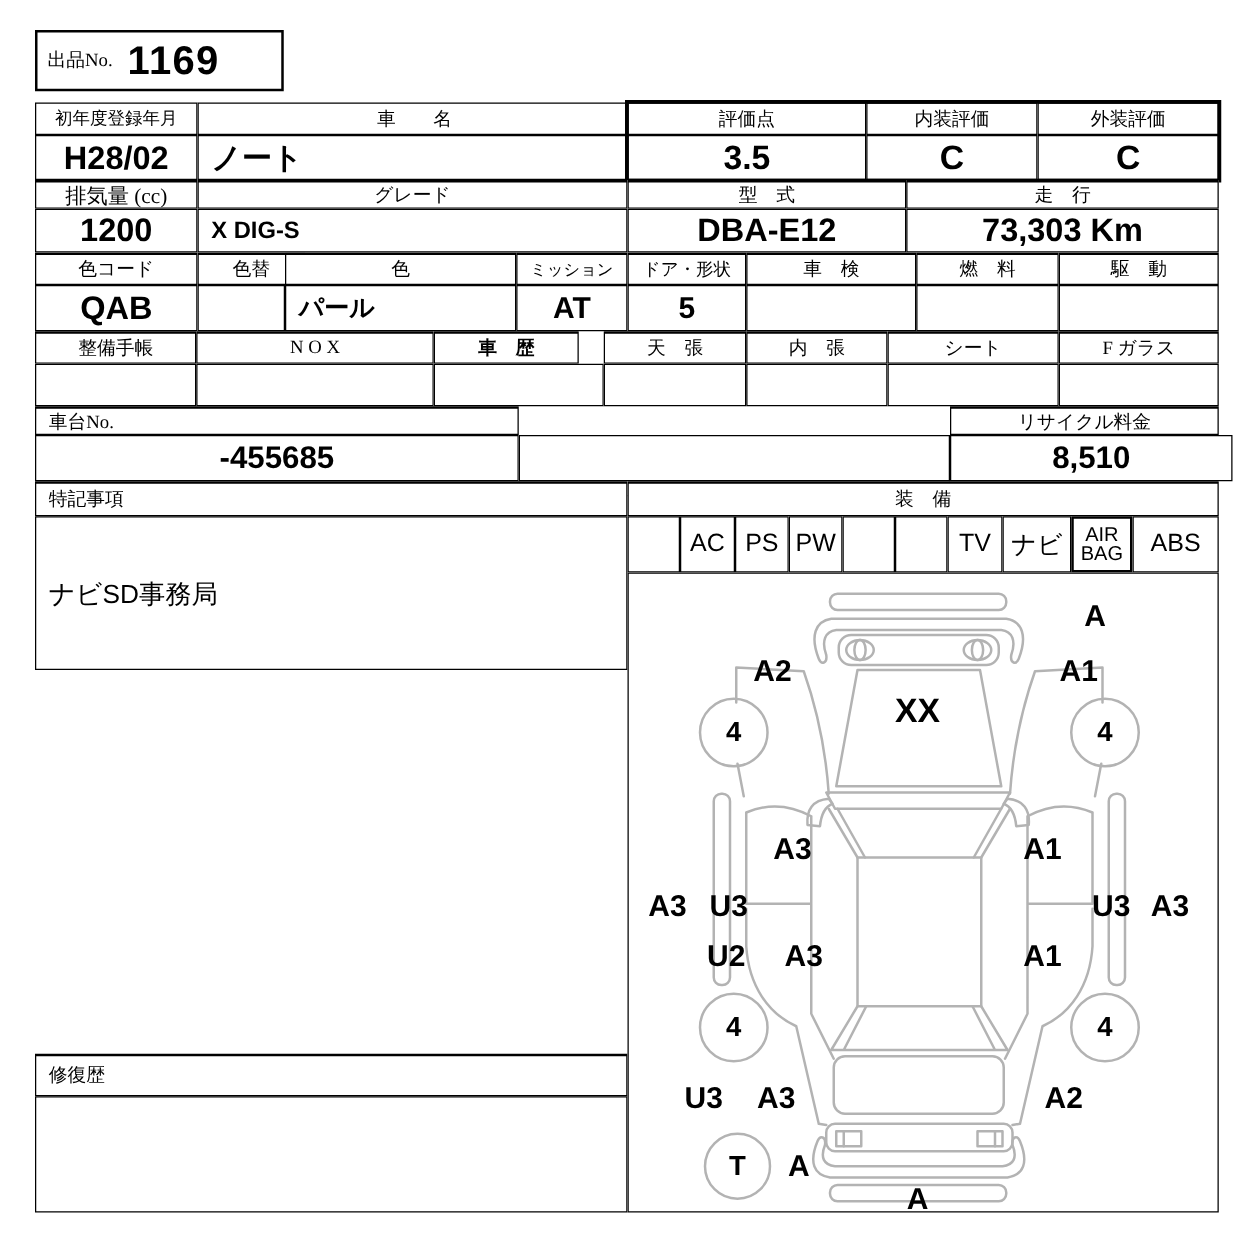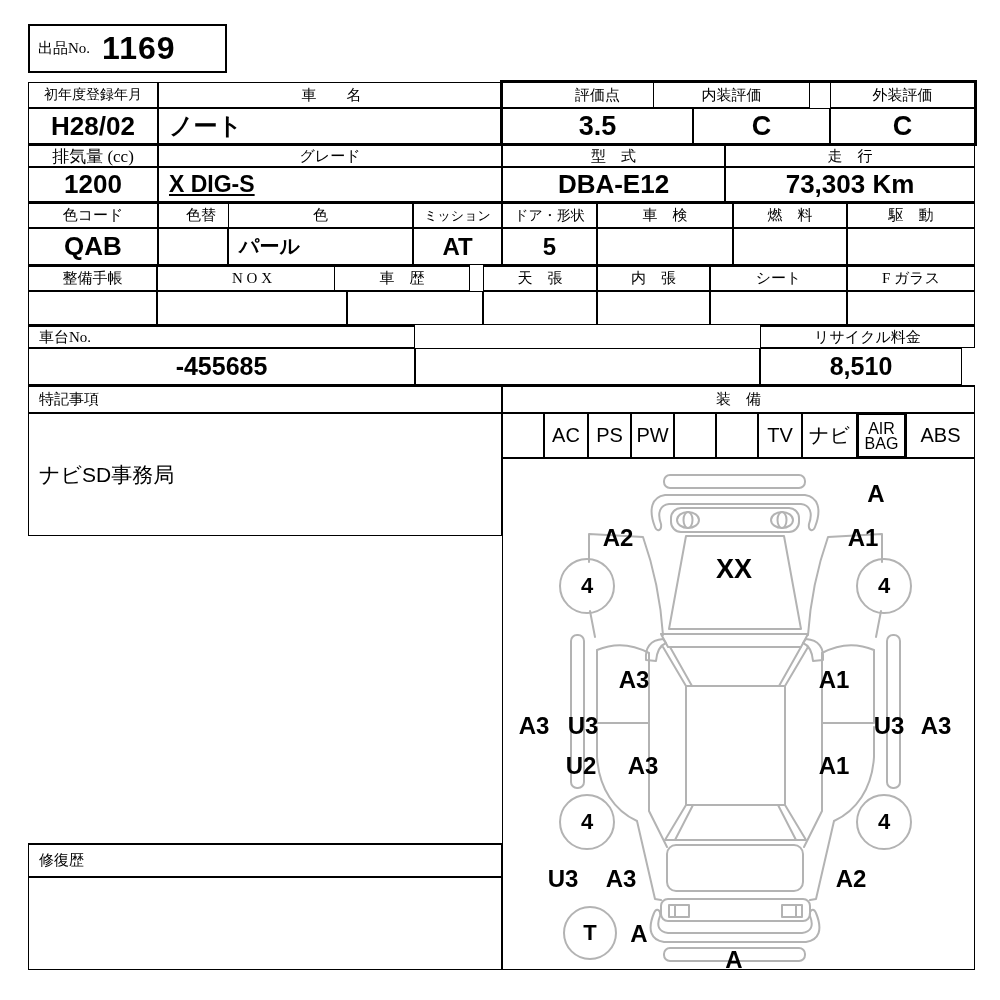--- a/index.html
+++ b/index.html
@@ -39,37 +39,37 @@
 <div id="sheet">
 
   <div id="lotbox">
     <span class="hdr">出品No.</span>
     <span class="num">1169</span>
   </div>
 
   <div class="cell hdr" style="left:28px;top:82px;width:130px;height:26px;font-size:14px;">初年度登録年月</div>
   <div class="cell hdr" style="left:158px;top:82px;width:347px;height:26px;">車　　名</div>
   <div class="cell hdr" style="left:502px;top:82px;width:191px;height:26px;">評価点</div>
-  <div class="cell hdr" style="left:653px;top:82px;width:157px;height:26px;">内装評価</div>
+  <div class="cell hdr" style="left:693px;top:82px;width:137px;height:26px;">内装評価</div>
   <div class="cell hdr" style="left:830px;top:82px;width:145px;height:26px;">外装評価</div>
 
   <div class="cell val" style="left:28px;top:108px;width:130px;height:36px;">H28/02</div>
   <div class="cell val left" style="left:158px;top:108px;width:347px;height:36px;font-size:24px;font-family:Liberation Mono, monospace;">ノート</div>
   <div class="cell val" style="left:502px;top:108px;width:191px;height:36px;font-size:27px;">3.5</div>
   <div class="cell val" style="left:693px;top:108px;width:137px;height:36px;font-size:27px;">C</div>
   <div class="cell val" style="left:830px;top:108px;width:145px;height:36px;font-size:27px;">C</div>
   <div id="evalbox"></div>
 
   <div class="cell hdr bt2" style="left:28px;top:144px;width:130px;height:23px;font-size:17px;">排気量 (cc)</div>
   <div class="cell hdr bt2" style="left:158px;top:144px;width:344px;height:23px;">グレード</div>
   <div class="cell hdr bt2" style="left:502px;top:144px;width:223px;height:23px;">型　式</div>
   <div class="cell hdr bt2" style="left:725px;top:144px;width:250px;height:23px;">走　行</div>
 
   <div class="cell val" style="left:28px;top:167px;width:130px;height:35px;">1200</div>
-  <div class="cell val left" style="left:158px;top:167px;width:344px;height:35px;font-size:23px;text-decoration:underline;">X DIG-S</div>
+  <div class="cell val left" style="left:158px;top:167px;width:344px;height:35px;font-size:19px;">X DIG-S</div>
   <div class="cell val" style="left:502px;top:167px;width:223px;height:35px;">DBA-E12</div>
   <div class="cell val" style="left:725px;top:167px;width:250px;height:35px;">73,303 Km</div>
 
   <div class="cell hdr bt2" style="left:28px;top:202px;width:130px;height:26px;">色コード</div>
   <div class="cell hdr bt2" style="left:158px;top:202px;width:86px;height:26px;">色替</div>
   <div class="cell hdr bt2" style="left:228px;top:202px;width:185px;height:26px;">色</div>
   <div class="cell hdr bt2 small" style="left:413px;top:202px;width:89px;height:26px;">ミッション</div>
   <div class="cell hdr bt2" style="left:502px;top:202px;width:95px;height:26px;font-size:14px;">ドア・形状</div>
   <div class="cell hdr bt2" style="left:597px;top:202px;width:136px;height:26px;">車　検</div>
   <div class="cell hdr bt2" style="left:733px;top:202px;width:114px;height:26px;">燃　料</div>
@@ -79,41 +79,41 @@
   <div class="cell" style="left:158px;top:228px;width:70px;height:37px;"></div>
   <div class="cell val left" style="left:228px;top:228px;width:185px;height:37px;font-size:20px;">パール</div>
   <div class="cell val" style="left:413px;top:228px;width:89px;height:37px;font-size:24px;">AT</div>
   <div class="cell val" style="left:502px;top:228px;width:95px;height:37px;font-size:24px;">5</div>
   <div class="cell" style="left:597px;top:228px;width:136px;height:37px;"></div>
   <div class="cell" style="left:733px;top:228px;width:114px;height:37px;"></div>
   <div class="cell" style="left:847px;top:228px;width:128px;height:37px;"></div>
 
   <div class="cell hdr bt2" style="left:28px;top:265px;width:129px;height:26px;">整備手帳</div>
   <div class="cell hdr bt2" style="left:157px;top:265px;width:190px;height:26px;">N O X</div>
-  <div class="cell hdr bt2" style="left:334px;top:265px;width:136px;height:26px;">車　歴</div>
+  <div class="cell hdr bt2" style="left:347px;top:265px;width:116px;height:26px;font-weight:bold;">車　歴</div>
   <div class="cell hdr bt2" style="left:483px;top:265px;width:114px;height:26px;">天　張</div>
   <div class="cell hdr bt2" style="left:597px;top:265px;width:113px;height:26px;">内　張</div>
   <div class="cell hdr bt2" style="left:710px;top:265px;width:137px;height:26px;">シート</div>
   <div class="cell hdr bt2" style="left:847px;top:265px;width:128px;height:26px;">F ガラス</div>
 
   <div class="cell" style="left:28px;top:291px;width:129px;height:34px;"></div>
   <div class="cell" style="left:157px;top:291px;width:190px;height:34px;"></div>
   <div class="cell" style="left:347px;top:291px;width:136px;height:34px;"></div>
   <div class="cell" style="left:483px;top:291px;width:114px;height:34px;"></div>
   <div class="cell" style="left:597px;top:291px;width:113px;height:34px;"></div>
   <div class="cell" style="left:710px;top:291px;width:137px;height:34px;"></div>
   <div class="cell" style="left:847px;top:291px;width:128px;height:34px;"></div>
 
   <div class="cell hdr bt2 left" style="left:28px;top:325px;width:387px;height:23px;">車台No.</div>
   <div class="cell hdr bt2 left" style="left:415px;top:325px;width:345px;height:38px;margin-top:34px;">登録No.</div>
   <div class="cell hdr bt2" style="left:760px;top:325px;width:215px;height:23px;">リサイクル料金</div>
 
   <div class="cell val" style="left:28px;top:348px;width:387px;height:37px;font-size:25px;">-455685</div>
   <div class="cell" style="left:415px;top:348px;width:345px;height:37px;"></div>
-  <div class="cell val" style="left:760px;top:348px;width:202px;height:37px;font-size:25px;">8,510</div>
+  <div class="cell val" style="left:760px;top:348px;width:226px;height:37px;font-size:25px;">8,510</div>
 
   <div class="cell hdr bt2 left" style="left:28px;top:385px;width:474px;height:28px;">特記事項</div>
   <div class="cell left" style="left:28px;top:413px;width:474px;height:123px;">
     <span id="notes1-text">ナビSD事務局</span>
   </div>
 
   <div class="cell hdr left bt2" style="left:28px;top:843px;width:474px;height:34px;">修復歴</div>
   <div class="cell" style="left:28px;top:877px;width:474px;height:93px;"></div>
 
   <div class="cell hdr bt2" style="left:502px;top:385px;width:473px;height:28px;">装　備</div>

